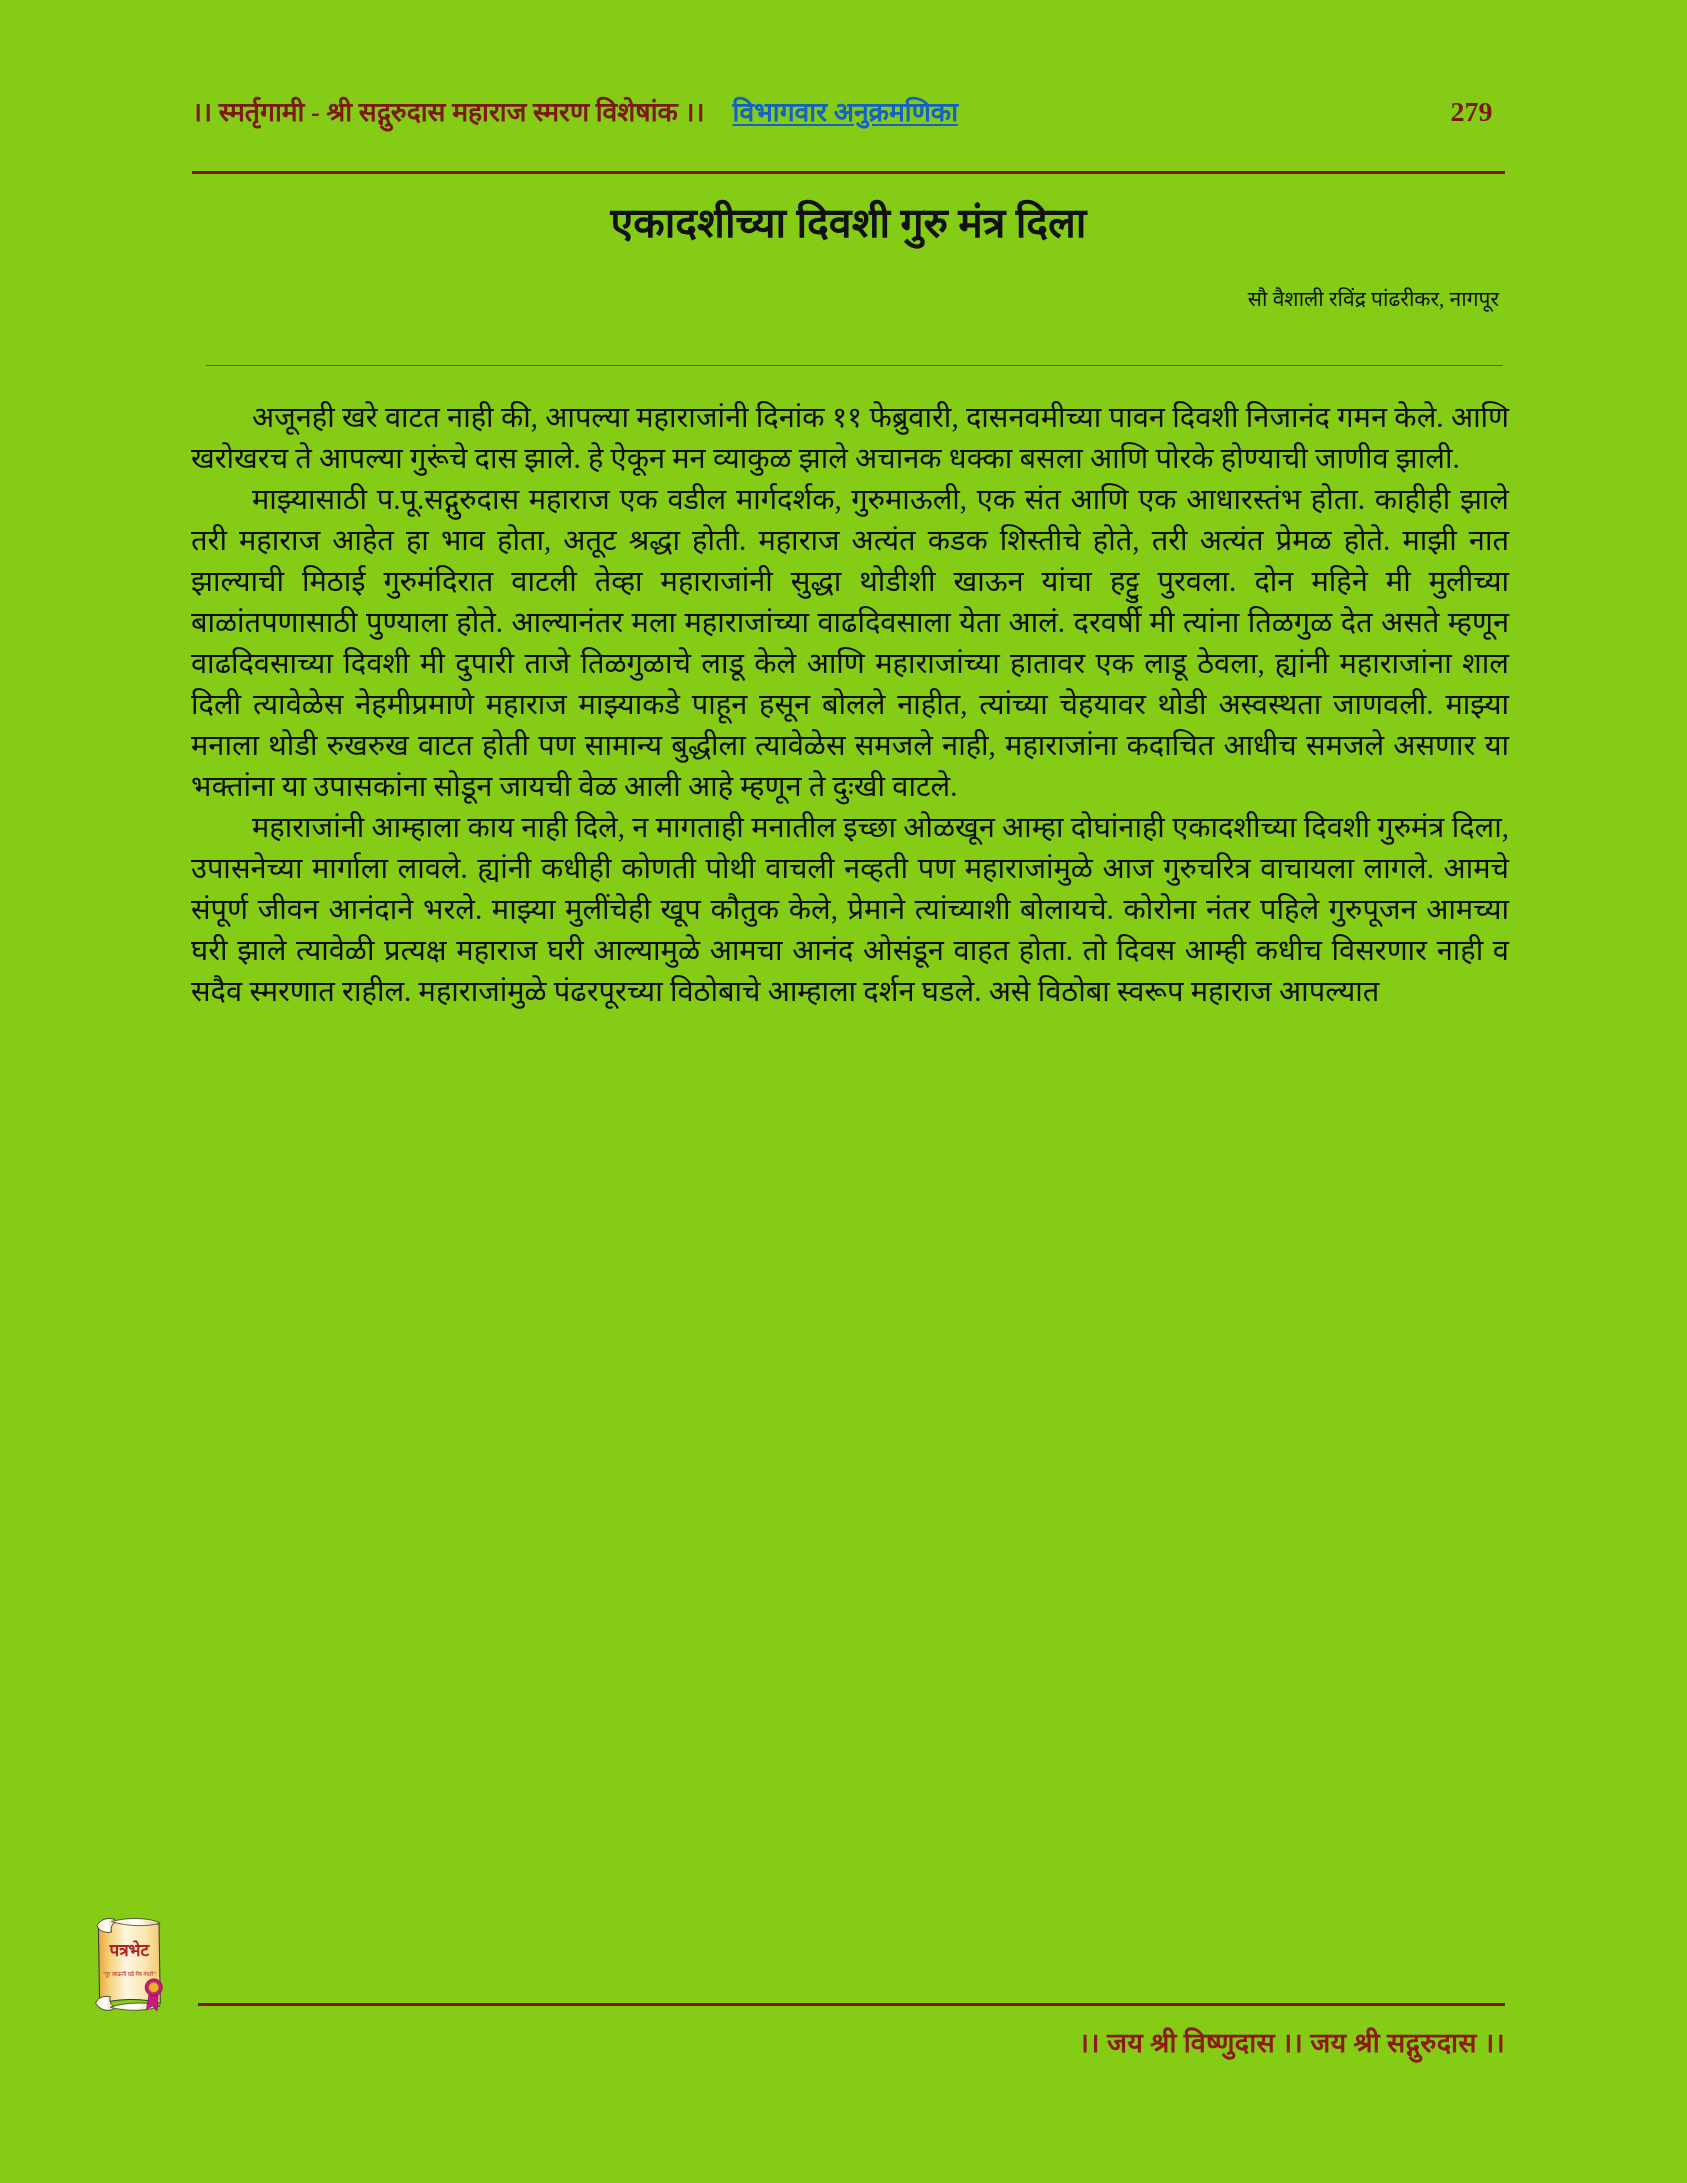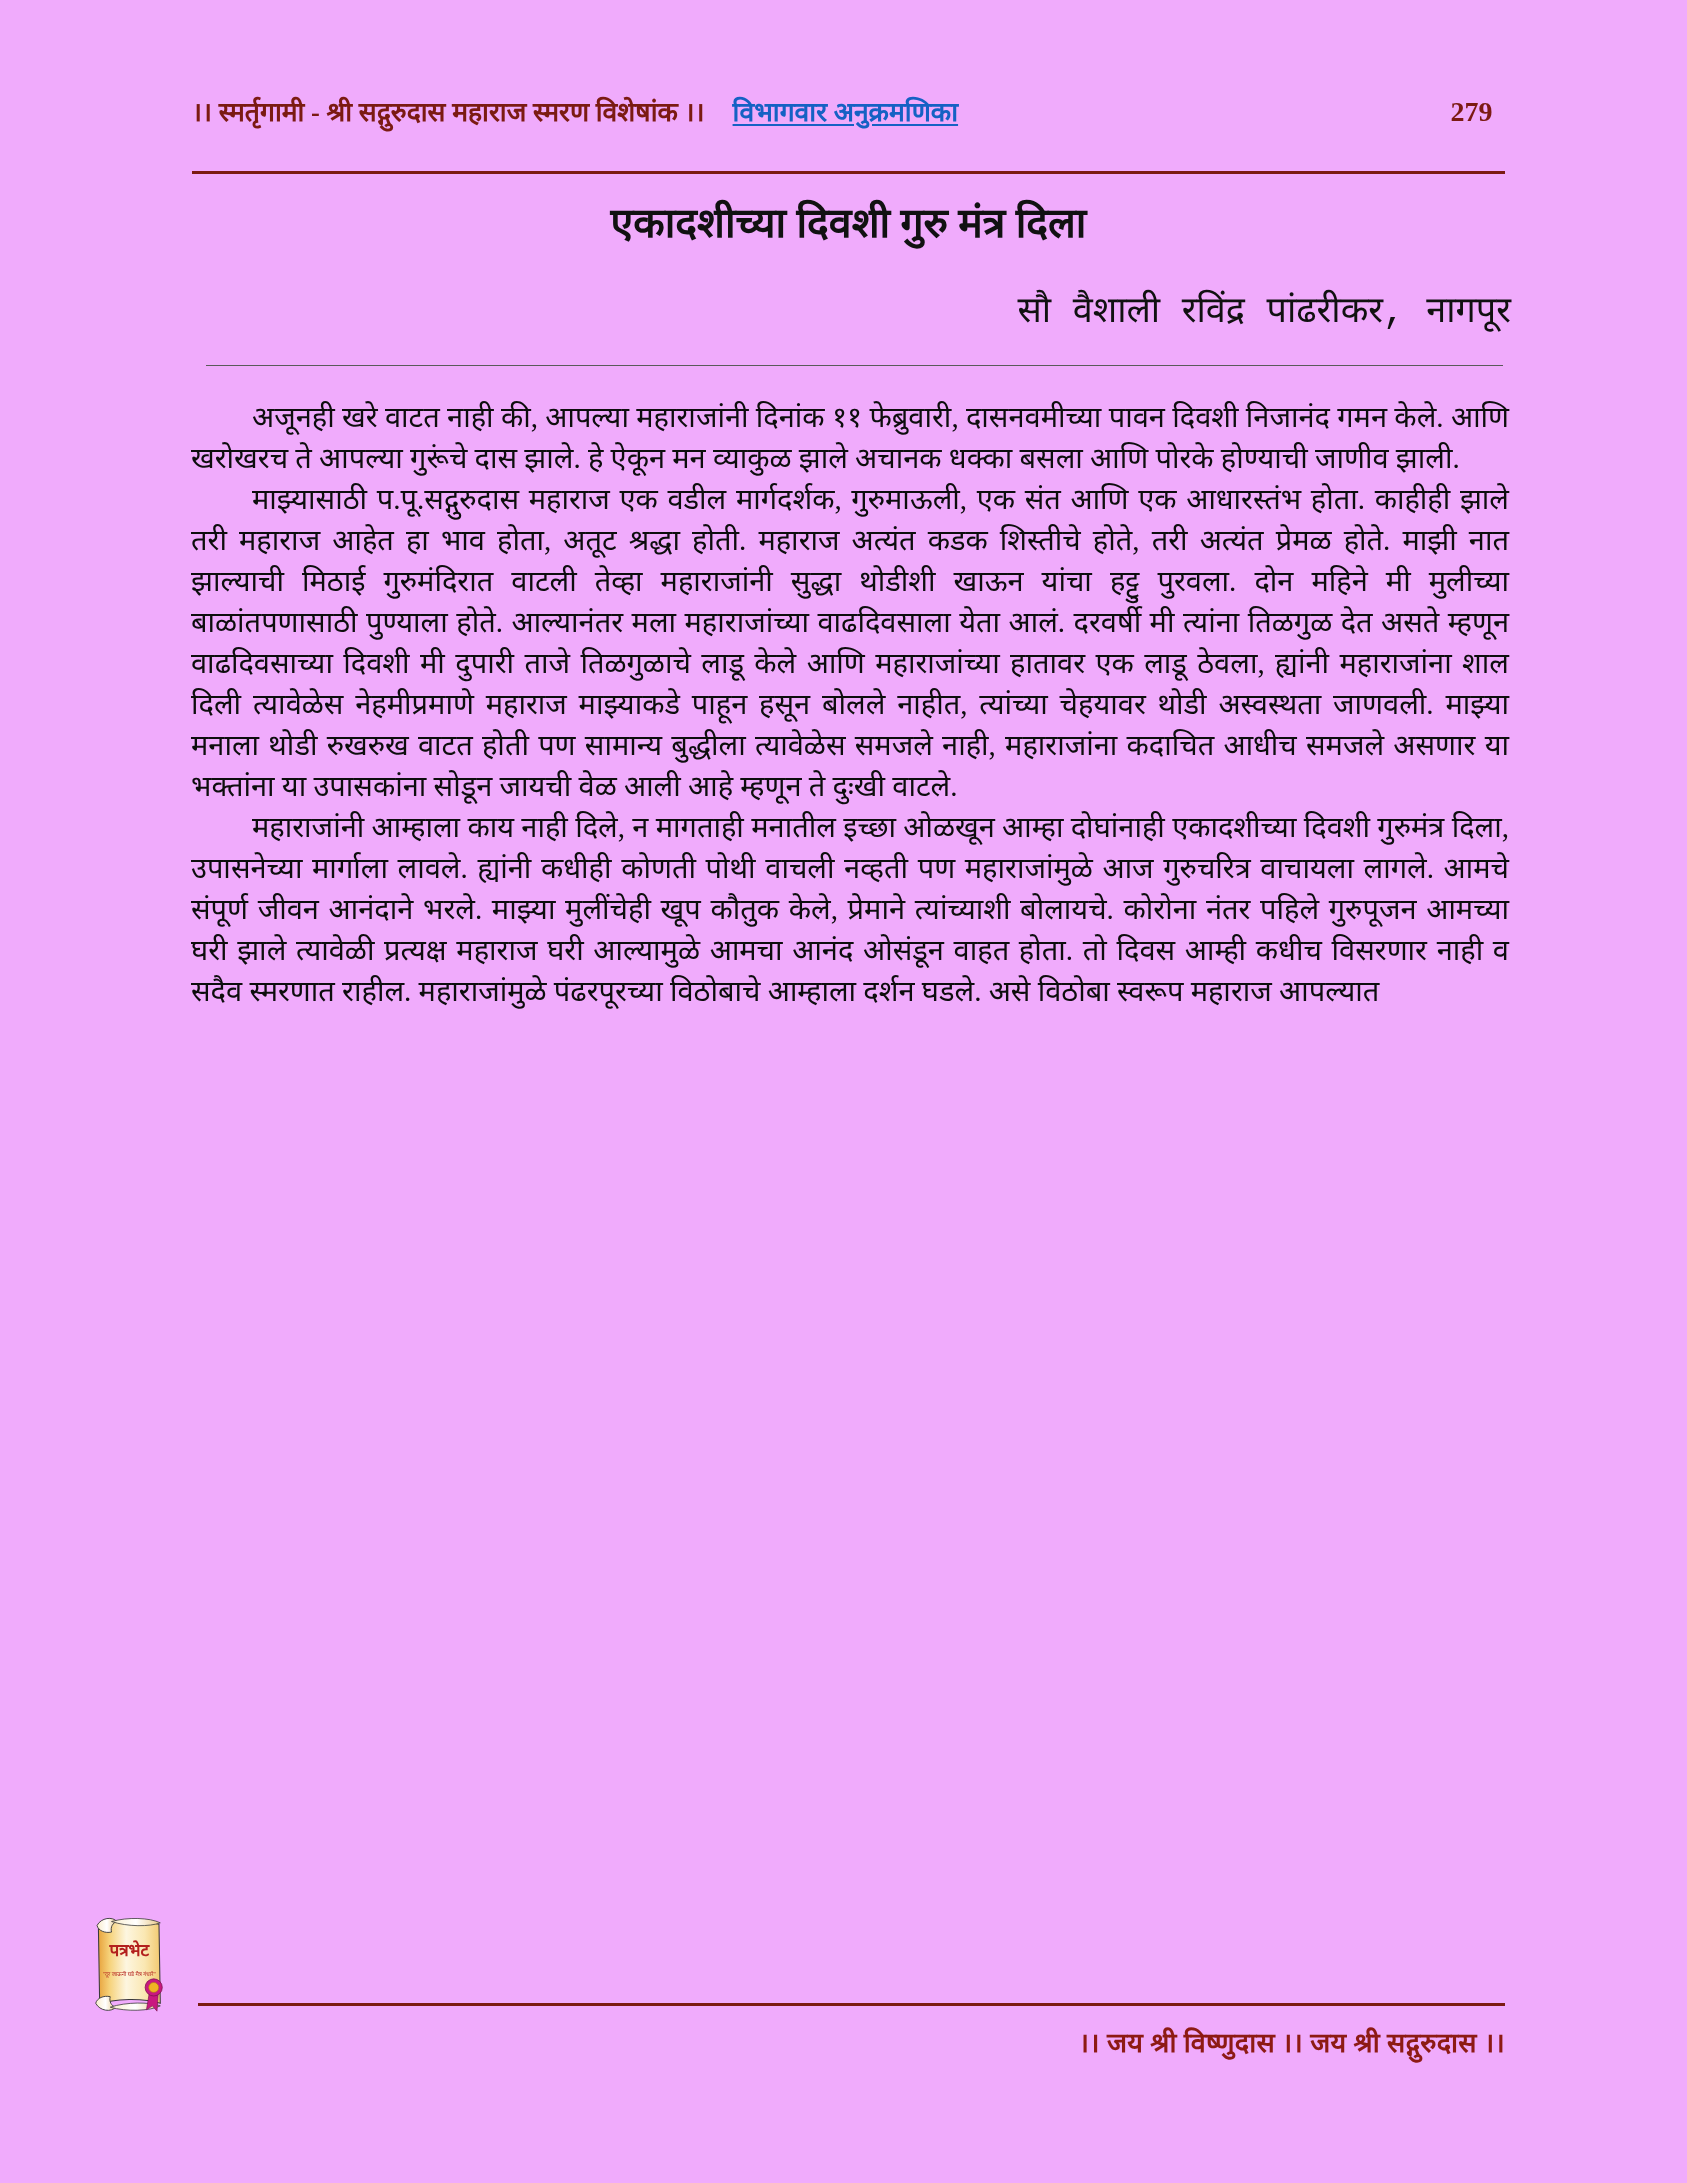--- a/index.html
+++ b/index.html
@@ -14,21 +14,21 @@
     -webkit-font-smoothing: antialiased;
     position: relative;
     overflow: hidden;
   }
 
   .page {
     position: relative;
     width: 1687px;
     height: 2183px;
     box-sizing: border-box;
-    background: #f0abfc;
+    background: #84cc16;
   }
 
   
   .header {
     position: absolute;
     left: 192px;
     top: 93px;
     width: 1317px;
     display: flex;
     align-items: baseline;
@@ -73,27 +73,26 @@
     top: 198px;
     width: 1313px;
     text-align: center;
     font-size: 41px;
     font-weight: bold;
     color: #111;
     line-height: 1.25;
   }
   .article-author {
     position: absolute;
-    left: 204px;
+    left: 192px;
     top: 284px;
     width: 1307px;
     text-align: right;
-    font-size: 36px;
+    font-size: 21px;
     color: #111;
-    font-family: Liberation Mono, monospace;
   }
   .title-rule {
     position: absolute;
     left: 206px;
     top: 365px;
     width: 1297px;
     height: 1.3px;
     background: #5a5a5a;
   }
 

